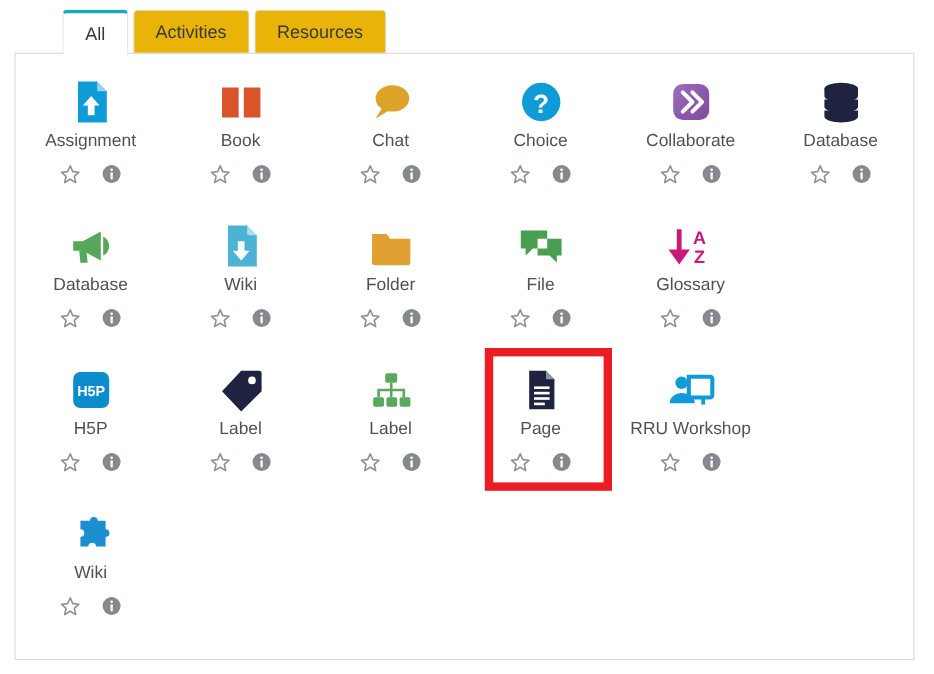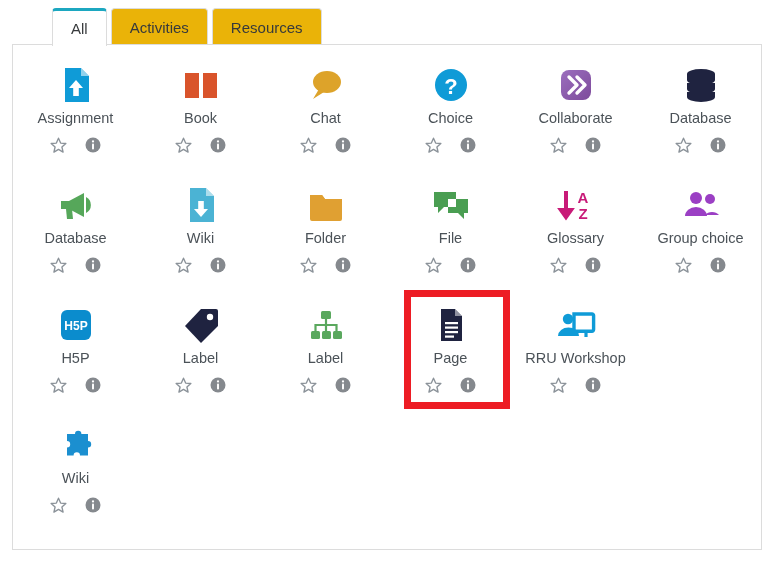--- a/index.html
+++ b/index.html
@@ -385,45 +385,20 @@
               </span>
               <span>
                 <svg class="info" width="18" height="18" viewBox="0 0 24 24">
                   <circle cx="12" cy="12" r="10" fill="#85898e"></circle>
                   <circle cx="12" cy="7.3" r="1.5" fill="#ffffff"></circle>
                   <rect x="10.7" y="10" width="2.6" height="8" rx="1.1" fill="#ffffff"></rect>
                 </svg>
               </span>
             </div>
           </div>
-          <div class="cell">
-            <div class="iconwrap">
-              <svg width="40" height="40" viewBox="0 0 40 40" xmlns="http://www.w3.org/2000/svg">
-                <circle cx="15" cy="13" r="6" fill="#9b3fc4"></circle>
-                <circle cx="29" cy="14" r="5" fill="#9b3fc4"></circle>
-                <path d="M4 31 a11 9 0 0 1 22 0 z" fill="#9b3fc4"></path>
-                <path d="M24 30 a9 8 0 0 1 14 0 z" fill="#9b3fc4"></path>
-              </svg>
-            </div>
-            <div class="label">Group choice</div>
-            <div class="actions">
-              <span>
-                <svg class="star" width="19" height="19" viewBox="0 0 24 24">
-                  <path d="M12 2.8 l2.7 6.1 6.6 .6 -5 4.4 1.5 6.5 -5.8 -3.5 -5.8 3.5 1.5 -6.5 -5 -4.4 6.6 -.6 z" fill="none" stroke="#8b9299" stroke-width="1.7" stroke-linejoin="round"></path>
-                </svg>
-              </span>
-              <span>
-                <svg class="info" width="18" height="18" viewBox="0 0 24 24">
-                  <circle cx="12" cy="12" r="10" fill="#85898e"></circle>
-                  <circle cx="12" cy="7.3" r="1.5" fill="#ffffff"></circle>
-                  <rect x="10.7" y="10" width="2.6" height="8" rx="1.1" fill="#ffffff"></rect>
-                </svg>
-              </span>
-            </div>
-          </div>
         </div>
         <div class="row">
           <div class="cell">
             <div class="iconwrap">
               <svg width="40" height="40" viewBox="0 0 40 40" xmlns="http://www.w3.org/2000/svg">
                 <rect x="5" y="5" width="30" height="30" rx="6" fill="#0b8ccd"></rect>
                 <text x="20" y="25" font-family="Liberation Sans, sans-serif" font-size="12" font-weight="bold" fill="#ffffff" text-anchor="middle">H5P</text>
               </svg>
             </div>
             <div class="label">H5P</div>

